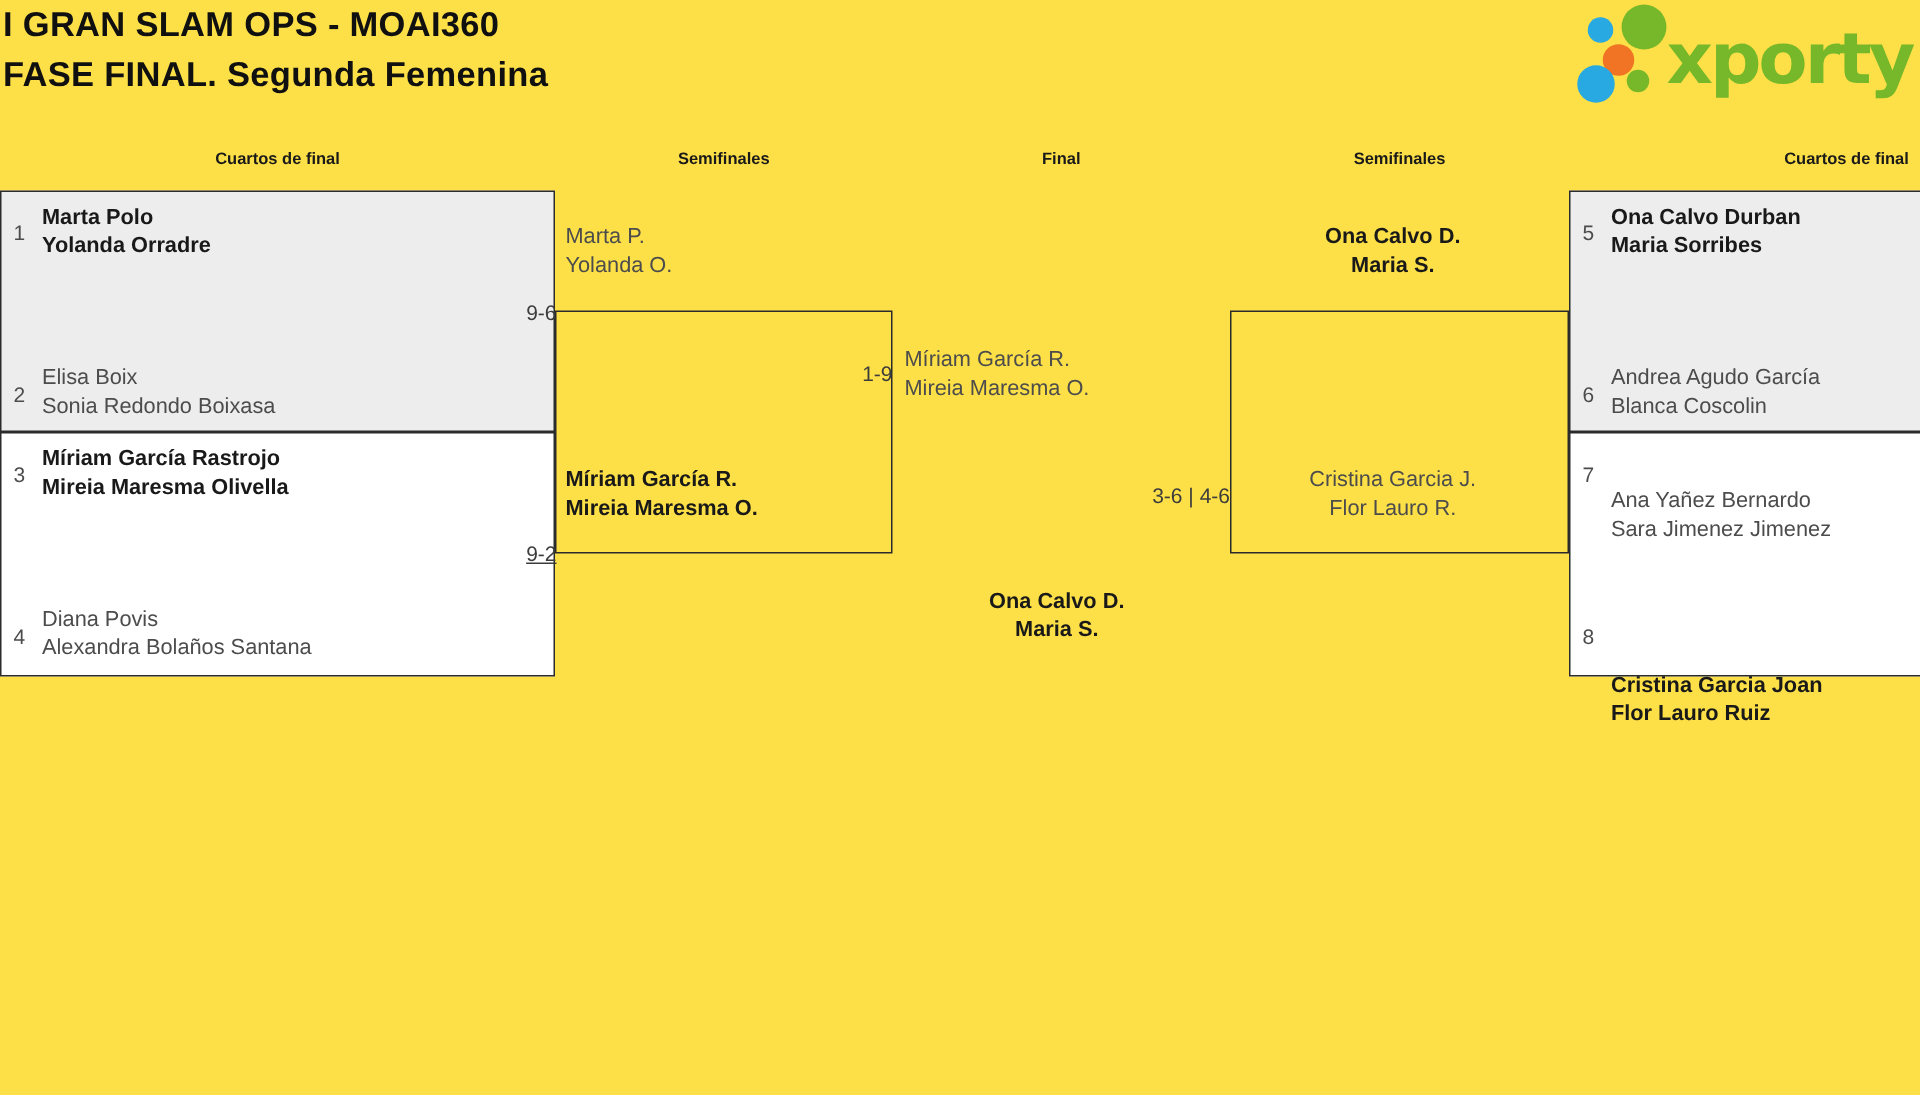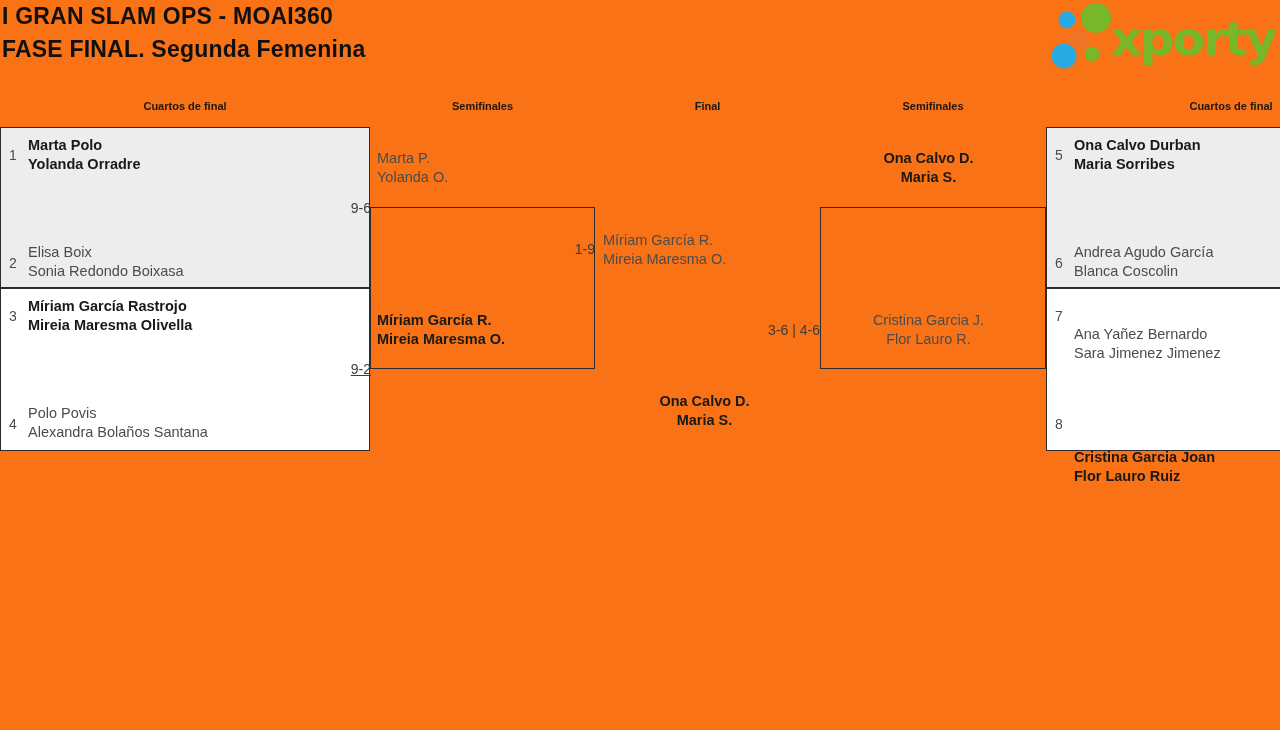--- a/index.html
+++ b/index.html
@@ -1,21 +1,21 @@
 <!DOCTYPE html>
 <html><head>
 <meta charset="utf-8">
 <style>
   html, body { margin: 0; padding: 0; background: #ffffff; }
   .page {
     position: relative;
     width: 1280px;
     height: 730px;
     overflow: hidden;
-    background: #f97316;
+    background: #fde047;
     font-family: "Liberation Sans", sans-serif;
   }
   .title-line {
     position: absolute;
     left: 2px;
     font-size: 23px;
     font-weight: 700;
     color: #101010;
     letter-spacing: 0.2px;
     white-space: nowrap;
@@ -102,21 +102,21 @@
 
   <div class="match-box" style="left:0; top:288px; width:370px; height:163px;">
     <div class="seed" style="left:8px; top:18px;">3</div>
     <div class="team winner" style="left:27px; top:8px;">
       <div>Míriam García Rastrojo</div>
       <div>Mireia Maresma Olivella</div>
     </div>
     <div class="score" style="left:0; top:71px; width:370px;text-decoration:underline;">9-2</div>
     <div class="seed" style="left:8px; top:126px;">4</div>
     <div class="team" style="left:27px; top:115px;">
-      <div>Polo Povis</div>
+      <div>Diana Povis</div>
       <div>Alexandra Bolaños Santana</div>
     </div>
   </div>
 
   <div class="match-box open" style="left:370px; top:207px; width:225px; height:162px;"></div>
   <div class="team" style="left:377px; top:149px;">
     <div>Marta P.</div>
     <div>Yolanda O.</div>
   </div>
   <div class="score" style="left:370px; top:240px; width:225px;">1-9</div>

